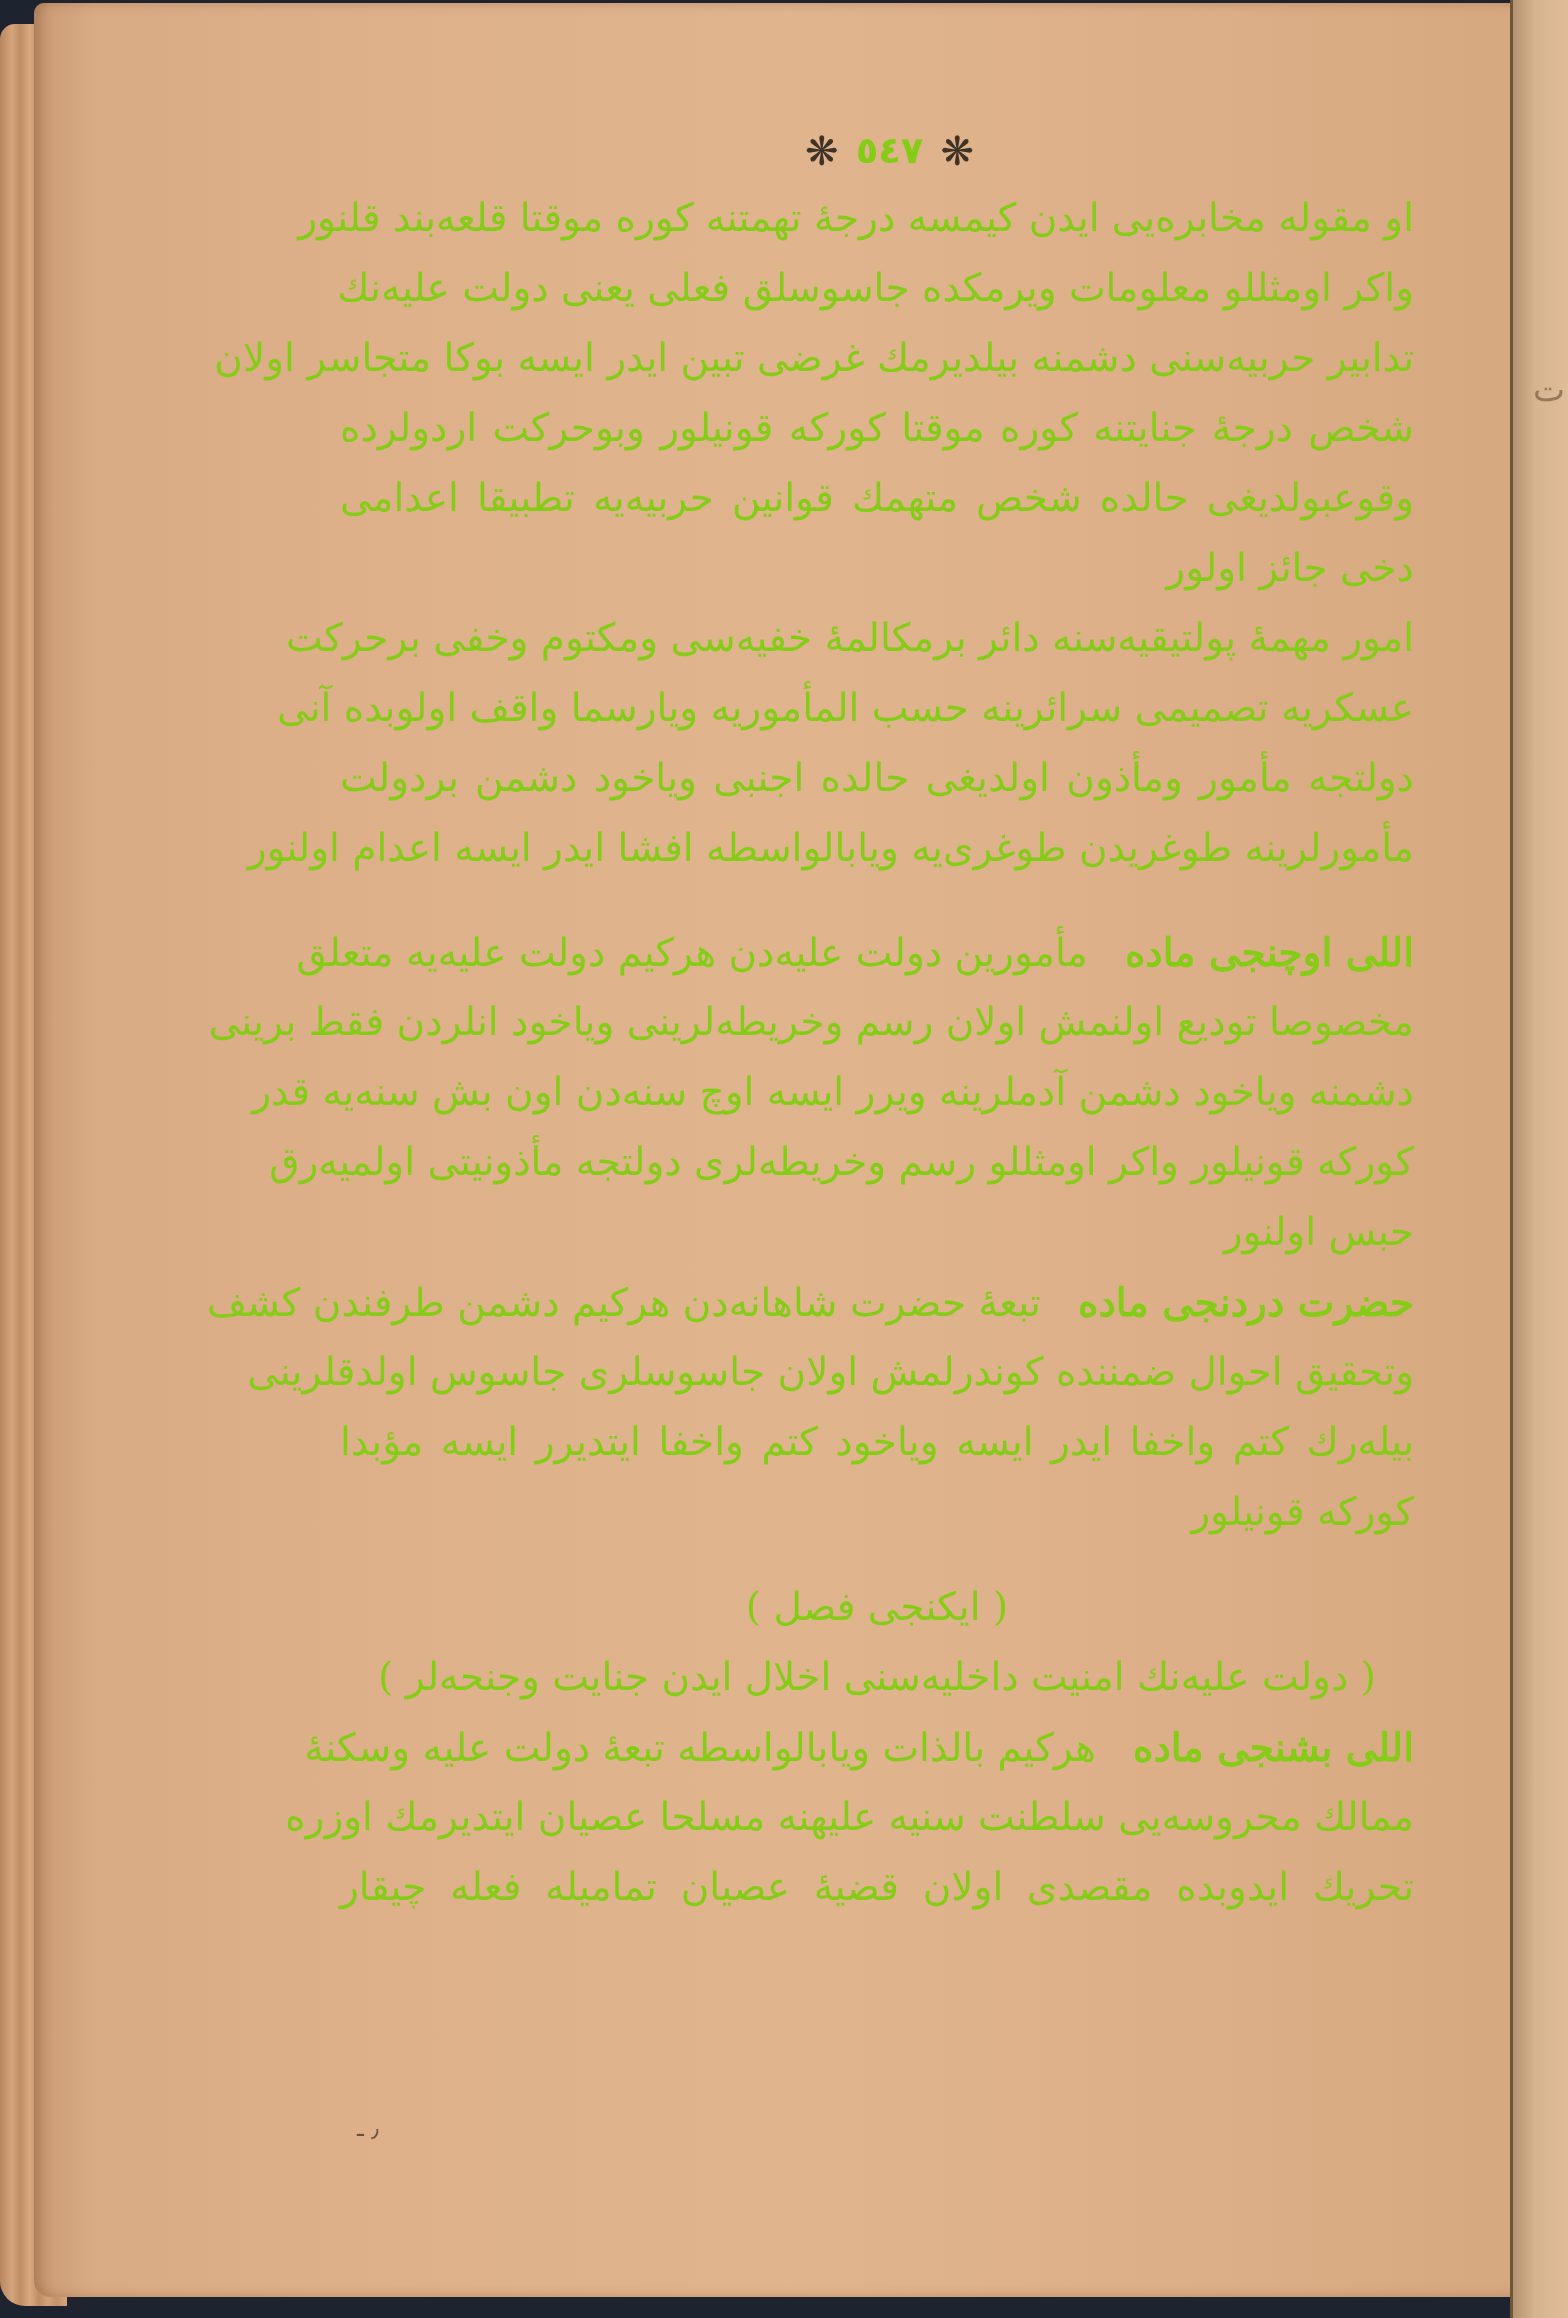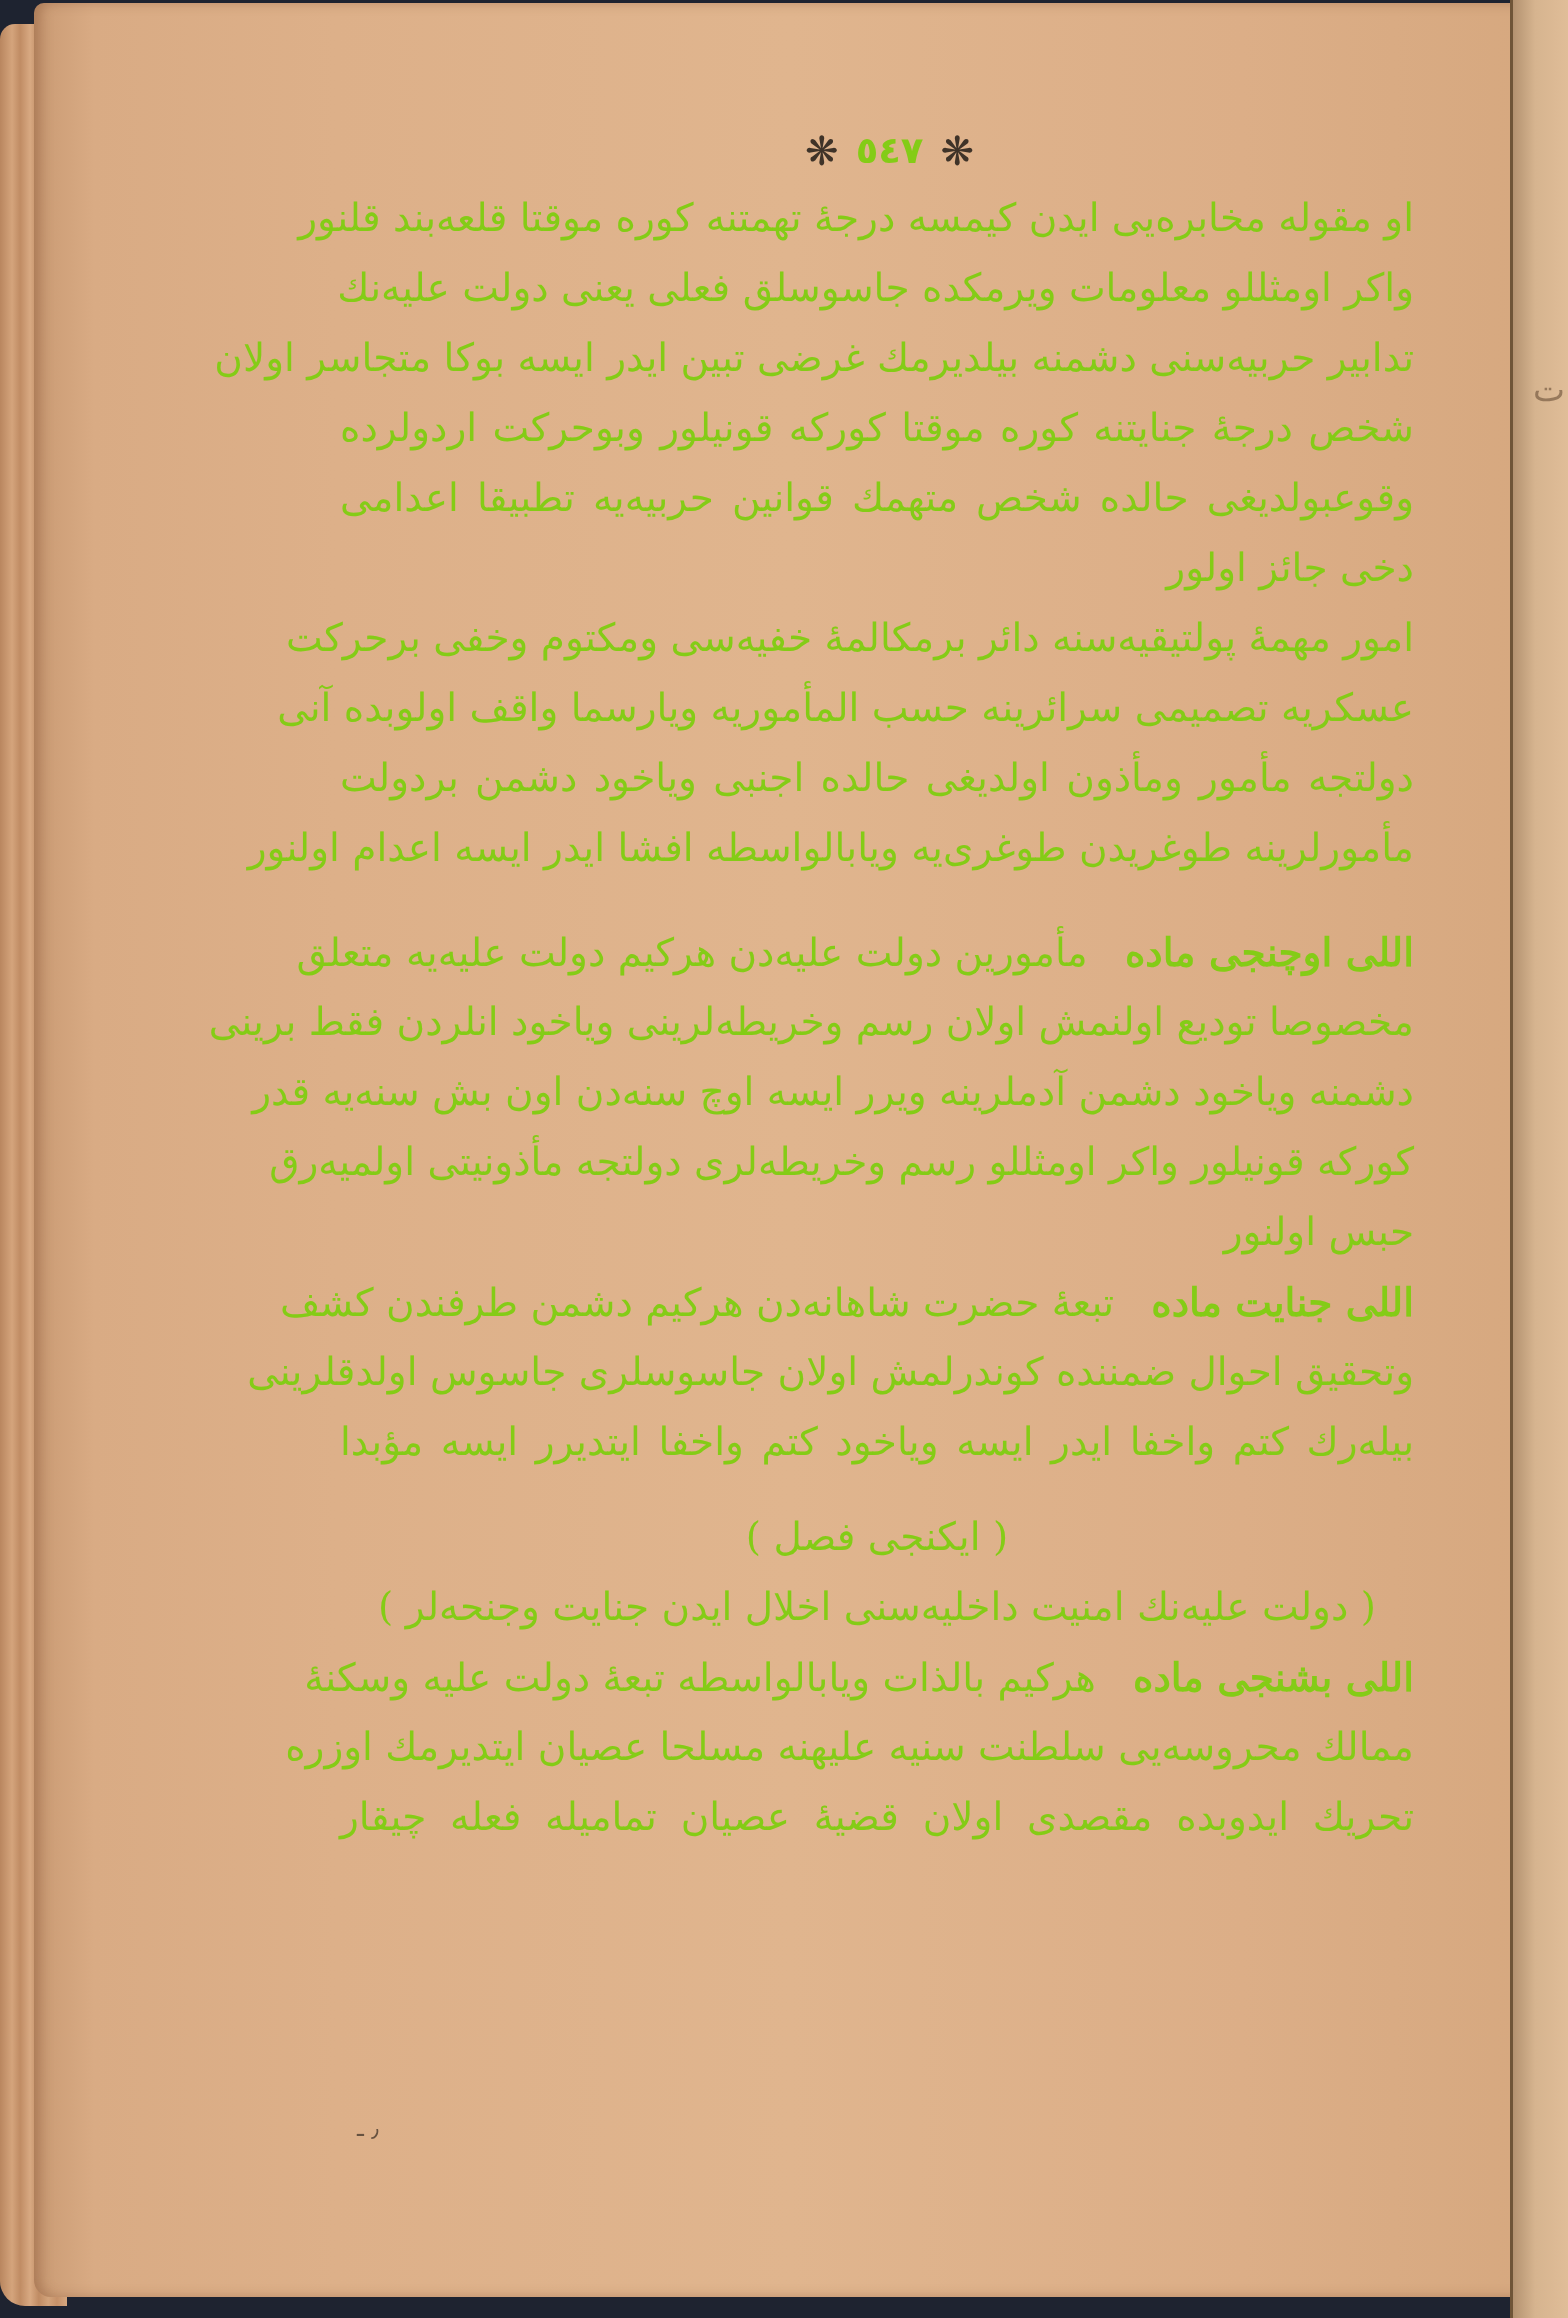--- a/index.html
+++ b/index.html
@@ -165,24 +165,25 @@
         <span class="article-label">اللی اوچنجی ماده</span>&nbsp;&nbsp;&nbsp;<span>مأمورین دولت علیه‌دن هرکیم دولت علیه‌یه متعلق</span>
       </div>
       <div class="line">مخصوصا تودیع اولنمش اولان رسم وخریطه‌لرینی ویاخود انلردن فقط برینی</div>
       <div class="line">دشمنه ویاخود دشمن آدملرینه ویرر ایسه اوچ سنه‌دن اون بش سنه‌یه قدر</div>
       <div class="line">کورکه قونیلور واکر اومثللو رسم وخریطه‌لری دولتجه مأذونیتی اولمیه‌رق</div>
       <div class="line short">حبس اولنور</div>
     </div>
 
     <div>
       <div class="line">
-        <span class="article-label">اللی جنایت ماده</span>&nbsp;&nbsp;&nbsp;<span>تبعهٔ حضرت شاهانه‌دن هرکیم دشمن طرفندن کشف</span>
+        <span class="article-label">حضرت دردنجی ماده</span>&nbsp;&nbsp;&nbsp;<span>تبعهٔ حضرت شاهانه‌دن هرکیم دشمن طرفندن کشف</span>
       </div>
       <div class="line">وتحقیق احوال ضمننده کوندرلمش اولان جاسوسلری جاسوس اولدقلرینی</div>
       <div class="line">بیله‌رك کتم واخفا ایدر ایسه ویاخود کتم واخفا ایتدیرر ایسه مؤبدا</div>
+      <div class="line short">کورکه قونیلور</div>
     </div>
 
     <div class="gap-mid"></div>
 
     <div class="line centered">( ایکنجی فصل )</div>
     <div class="line centered">( دولت علیه‌نك امنیت داخلیه‌سنی اخلال ایدن جنایت وجنحه‌لر )</div>
 
     <div>
       <div class="line">
         <span class="article-label">اللی بشنجی ماده</span>&nbsp;&nbsp;&nbsp;<span>هرکیم بالذات ویابالواسطه تبعهٔ دولت علیه وسکنهٔ</span>

